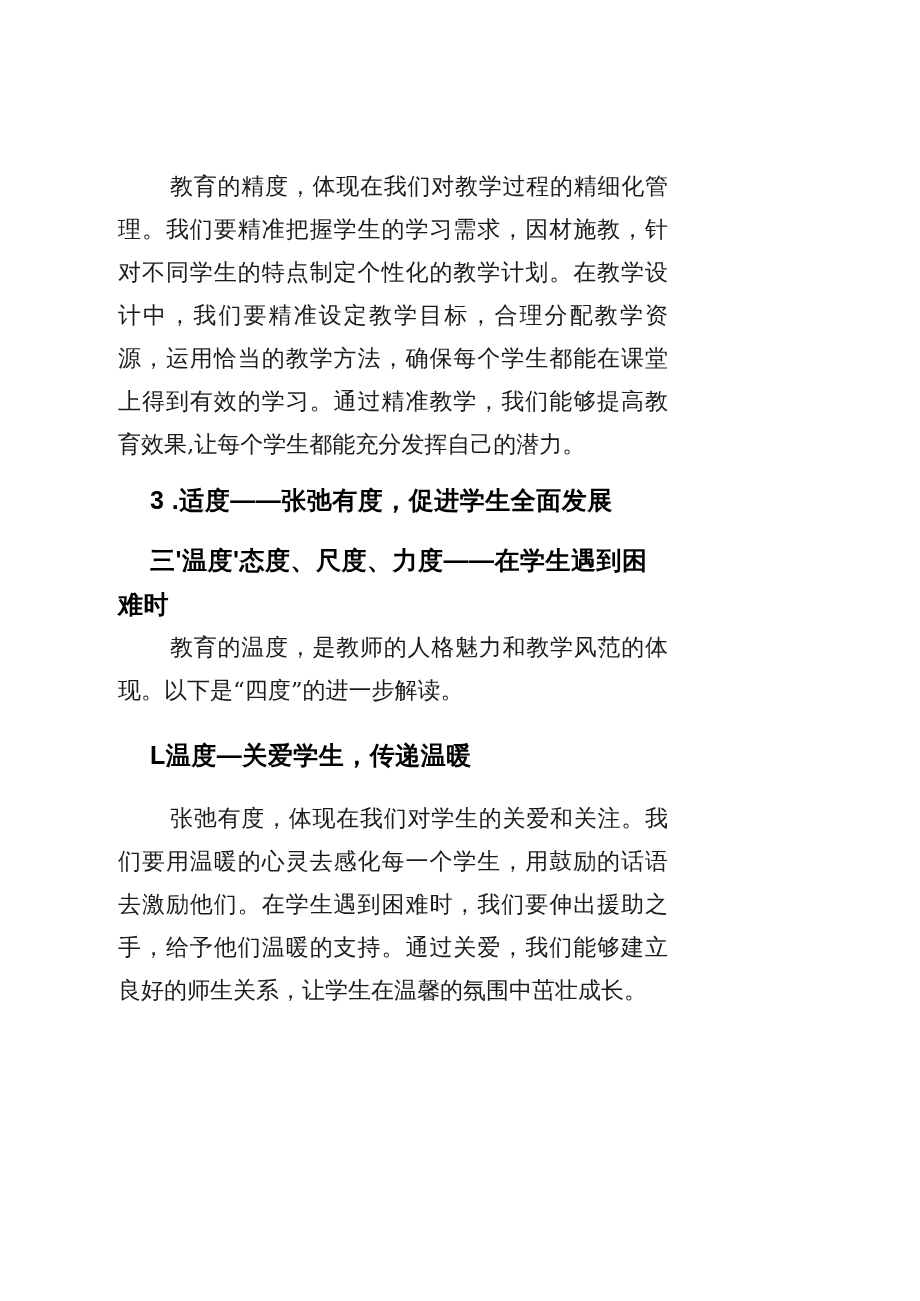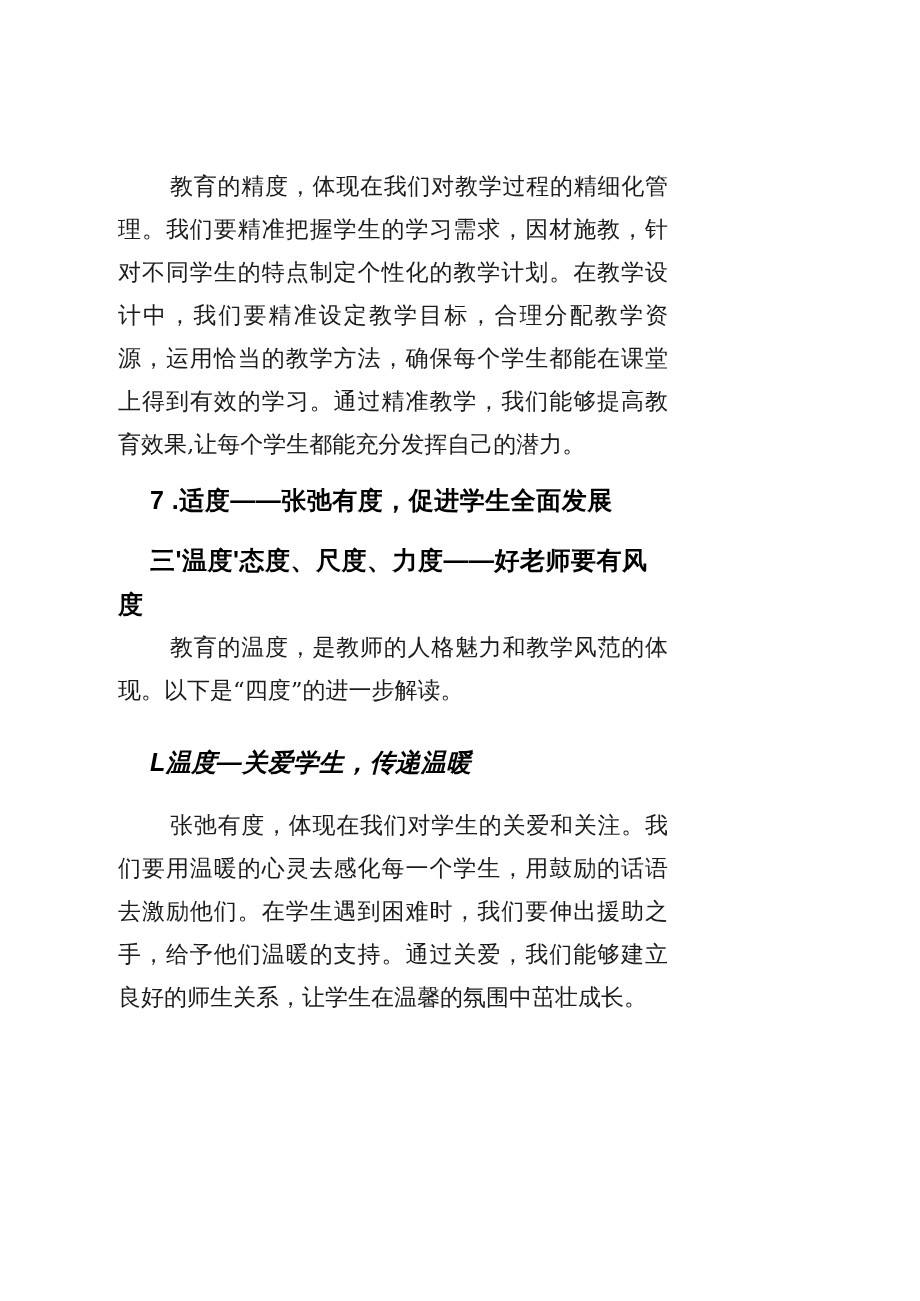--- a/index.html
+++ b/index.html
@@ -37,34 +37,34 @@
     font-size: 25px;
     line-height: 44px;
     color: #000000;
     text-indent: 32px;
     letter-spacing: 0.5px;
   }
   .gap-before-lg { margin-top: 12px; }
   .gap-after-lg  { margin-bottom: 16px; }
   .gap-before-sm { margin-top: 7px; }
   .gap-after-none{ margin-bottom: 0; }
-  .gap-before-md { margin-top: 28px; font-style: italic; }
+  .gap-before-md { margin-top: 21px; }
   .gap-after-md  { margin-bottom: 20px; }
 </style>
 </head>
 <body>
 
 <div class="page">
 
   <p class="para">教育的精度，体现在我们对教学过程的精细化管理。我们要精准把握学生的学习需求，因材施教，针对不同学生的特点制定个性化的教学计划。在教学设计中，我们要精准设定教学目标，合理分配教学资源，运用恰当的教学方法，确保每个学生都能在课堂上得到有效的学习。通过精准教学，我们能够提高教育效果,让每个学生都能充分发挥自己的潜力。</p>
 
-  <h2 class="heading gap-before-lg gap-after-lg">7 .适度——张弛有度，促进学生全面发展</h2>
+  <h2 class="heading gap-before-lg gap-after-lg">3 .适度——张弛有度，促进学生全面发展</h2>
 
 
-  <h2 class="heading gap-before-sm gap-after-none">三'温度'态度、尺度、力度——好老师要有风度</h2>
+  <h2 class="heading gap-before-sm gap-after-none">三'温度'态度、尺度、力度——在学生遇到困难时</h2>
 
   <p class="para">教育的温度，是教师的人格魅力和教学风范的体现。以下是“四度”的进一步解读。</p>
 
   <h2 class="heading gap-before-md gap-after-md">L温度—关爱学生，传递温暖</h2>
 
   <p class="para">张弛有度，体现在我们对学生的关爱和关注。我们要用温暖的心灵去感化每一个学生，用鼓励的话语去激励他们。在学生遇到困难时，我们要伸出援助之手，给予他们温暖的支持。通过关爱，我们能够建立良好的师生关系，让学生在温馨的氛围中茁壮成长。</p>
 
 </div>
 
 </body></html>

